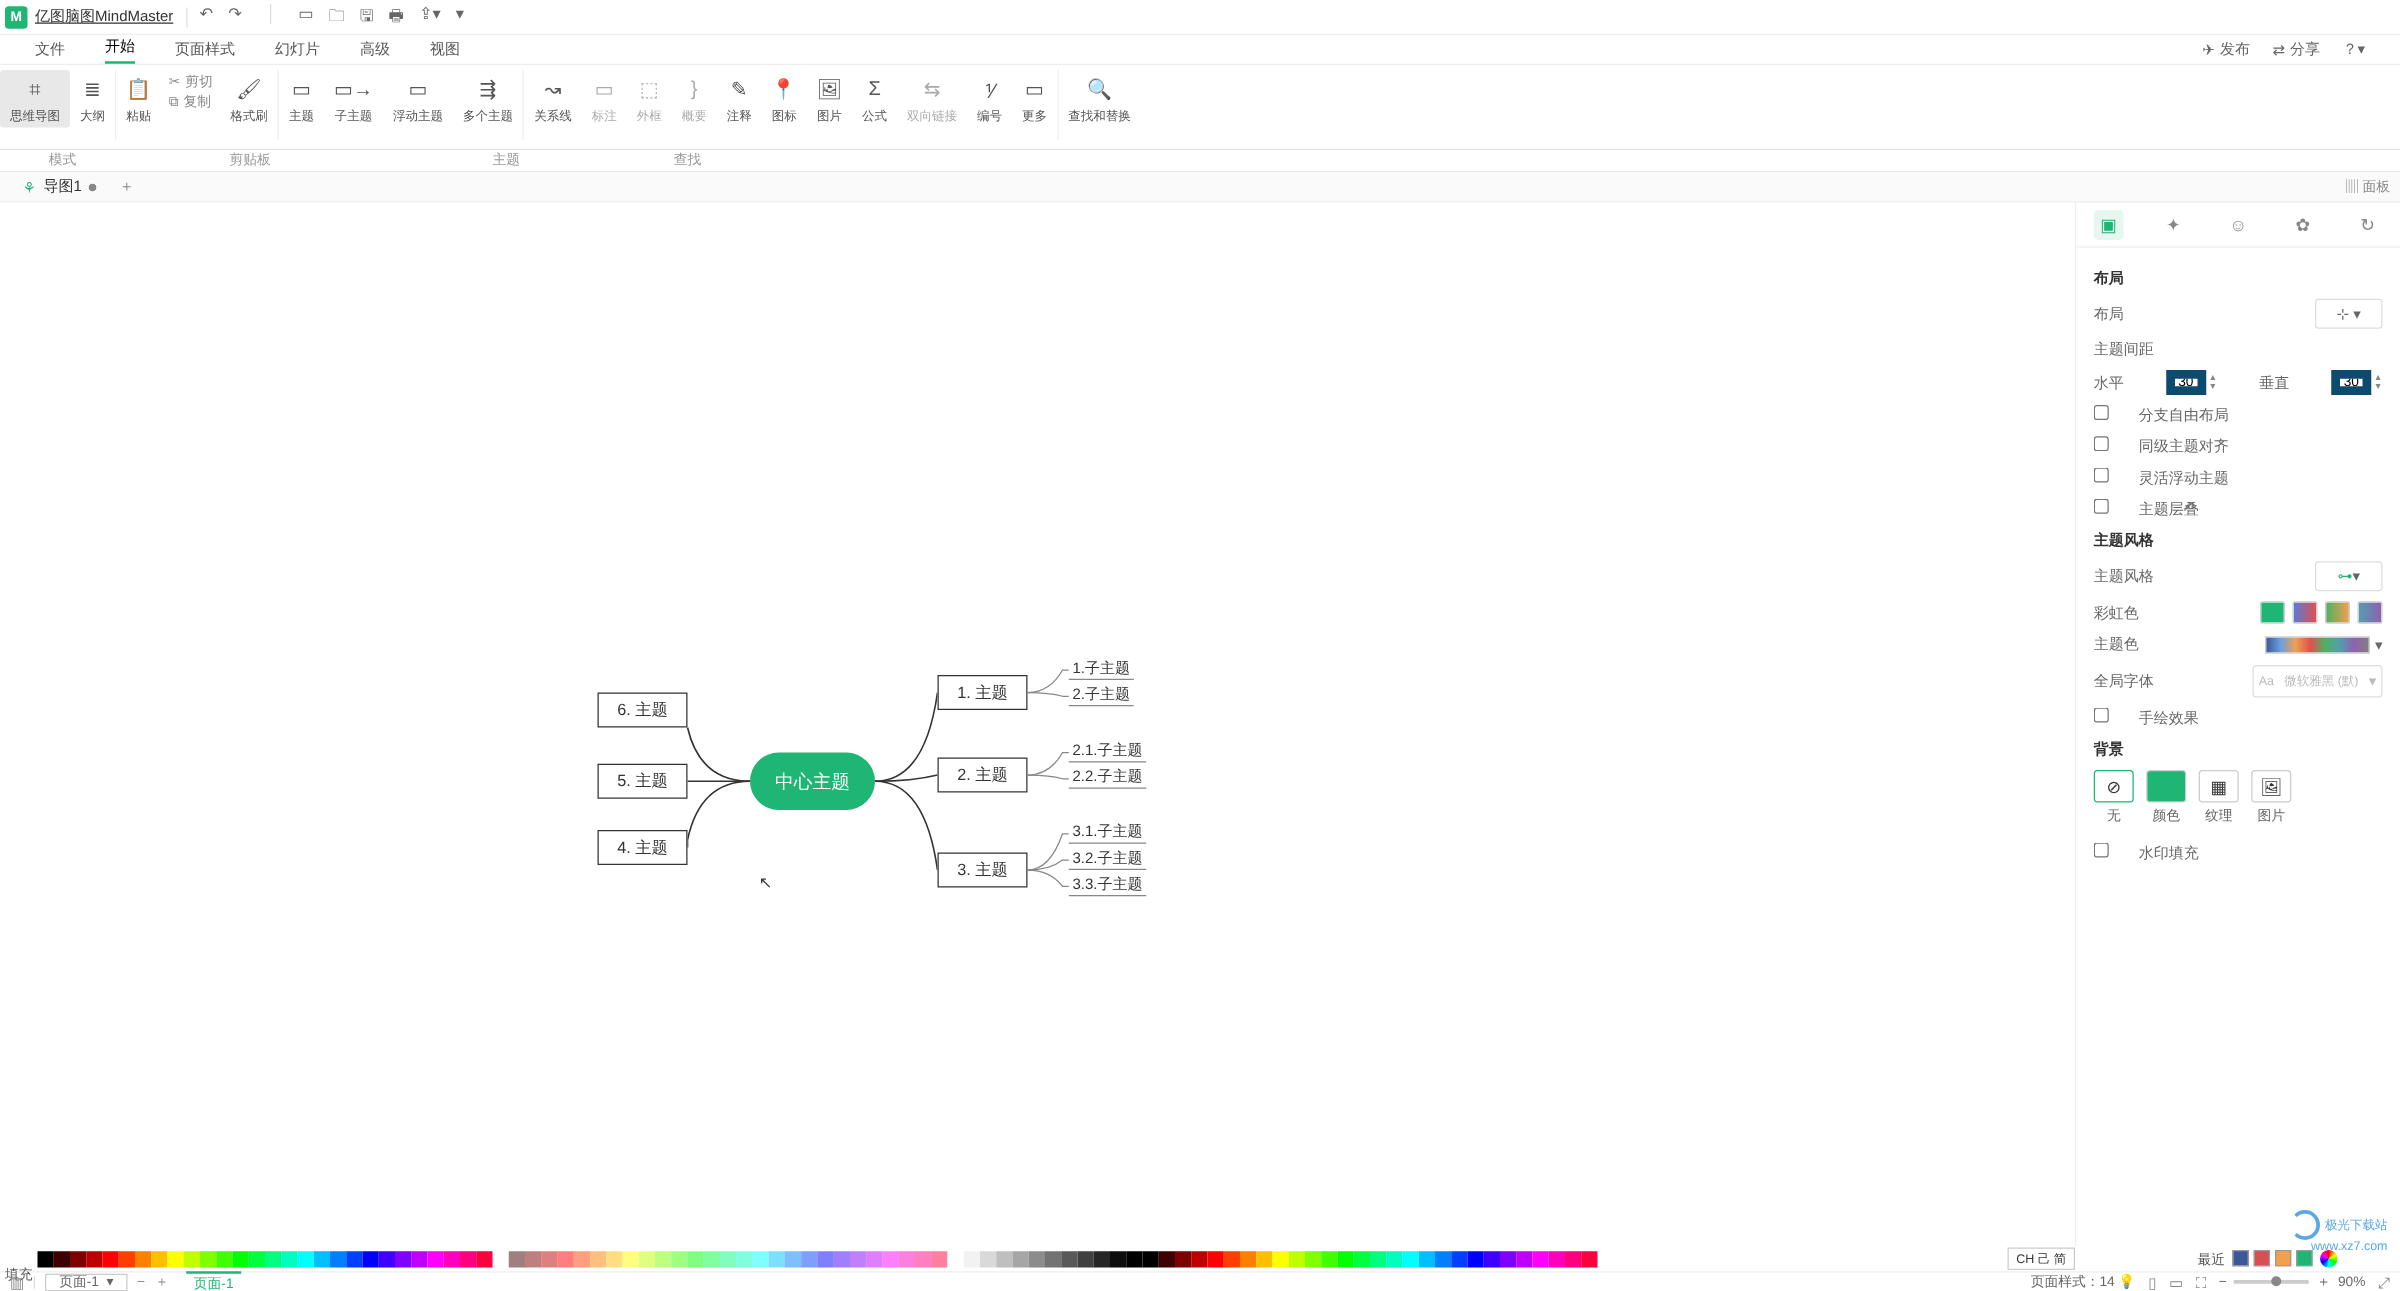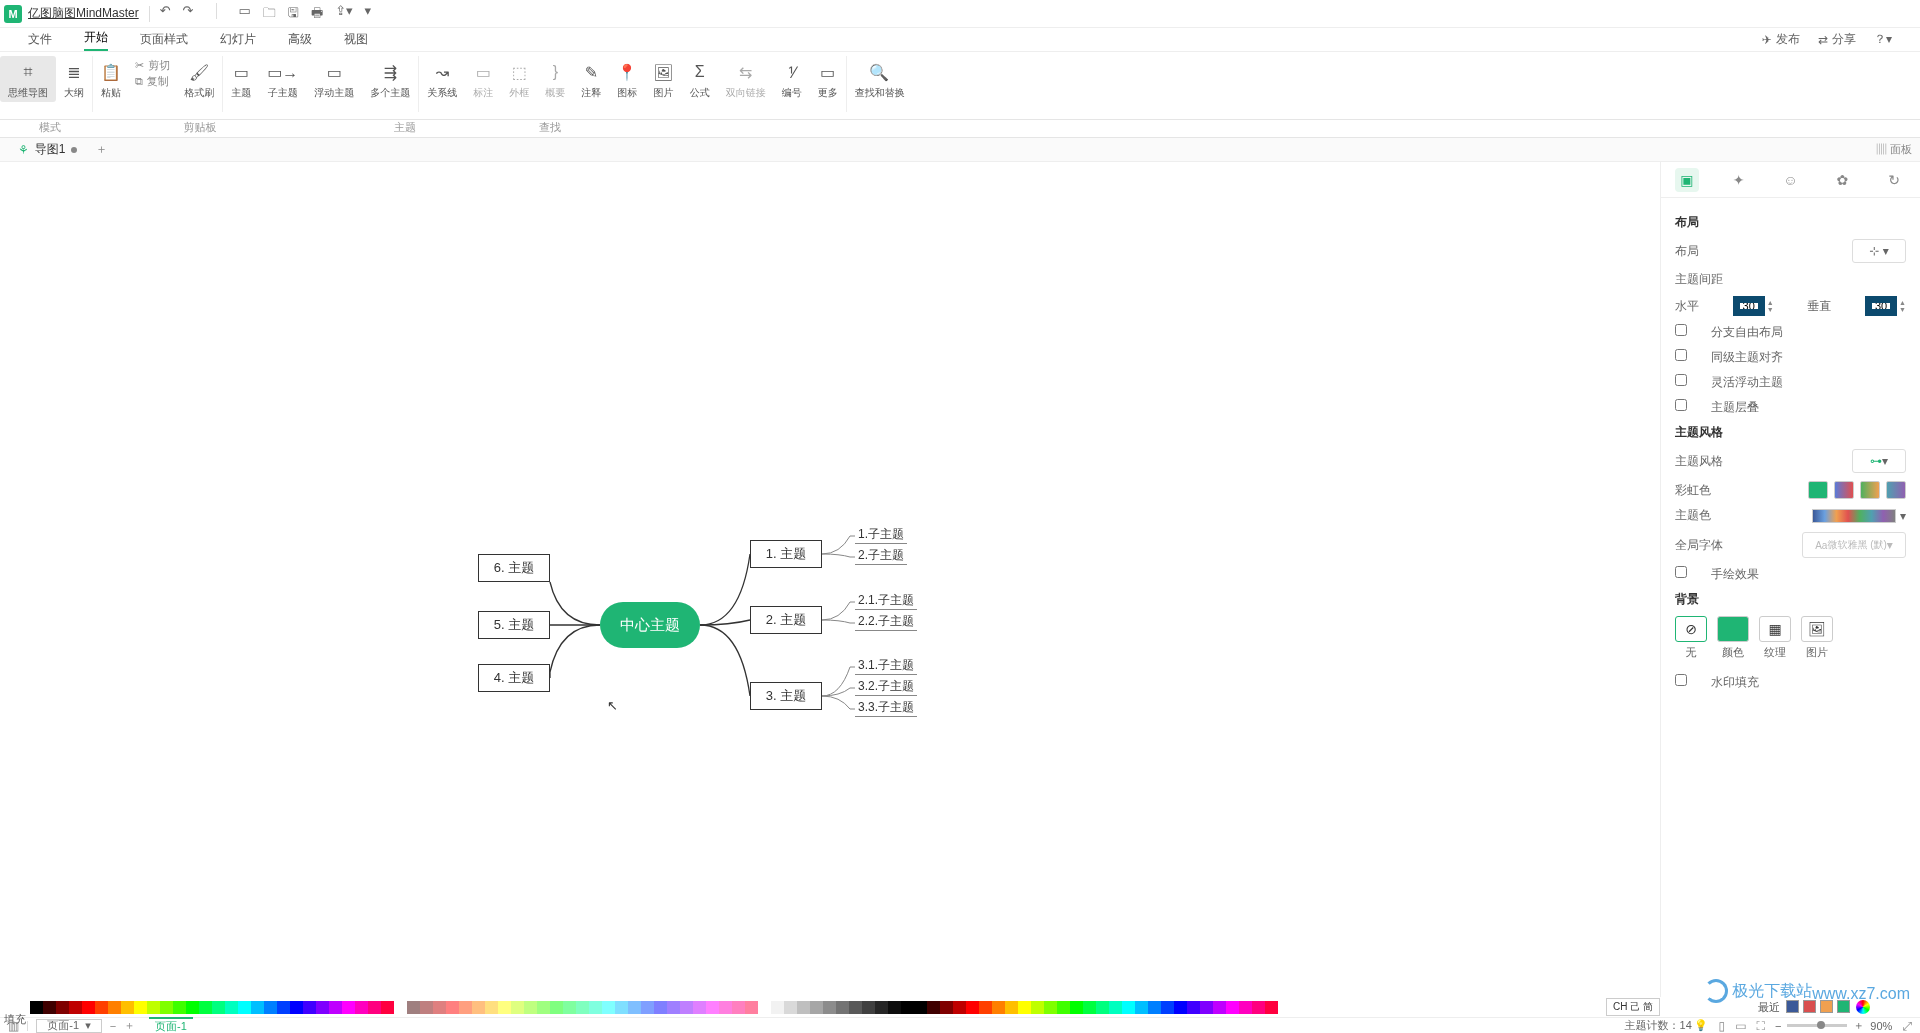--- a/index.html
+++ b/index.html
@@ -86,21 +86,21 @@
 .picker { width:14px; height:14px; border-radius:50%; background:conic-gradient(red,yellow,lime,cyan,blue,magenta,red); margin-left:4px;}
 
 
 .status-bar { height:16px; display:flex; align-items:center; padding:0 8px; font-size:11px; color:#666; border-top:1px solid #eee;}
 .status-bar .sp { width:1px; height:10px; background:#ddd; margin:0 8px; }
 .page-combo { border:1px solid #ccc; padding:0 10px; height:14px; display:flex; align-items:center; gap:6px;}
 .page-tab { margin-left:14px; color:#1fb574; border-top:2px solid #1fb574; padding:0 6px;}
 .status-right { margin-left:auto; display:flex; align-items:center; gap:10px; }
 .status-ico { color:#888; font-size:12px;}
 .zoom { display:flex; align-items:center; gap:6px; }
-.watermark { position:absolute; right:10px; bottom:30px; font-size:16px; color:#5aa8e0; display:flex; align-items:flex-end; }
+.watermark { position:absolute; right:10px; bottom:30px; font-size:10px; color:#5aa8e0; display:flex; flex-direction:column; align-items:flex-end; }
 .watermark .logo { width:24px; height:24px; border:3px solid #5aa8e0; border-radius:50%; border-left-color:transparent; }
 </style>
 </head>
 <body>
 
 <div class="title-bar">
   <div class="app-icon">M</div>
   <div class="app-title">亿图脑图MindMaster</div>
   <div class="title-sep"></div>
   <div class="qa-icons">
@@ -355,21 +355,21 @@
       </div>
       <div class="side-row">
           <span>主题色</span>
           <div style="display:flex;gap:4px;align-items:center">
             <div class="theme-strip"></div>
             <span>▾</span>
           </div>
         </div>
       <div class="side-row">
           <span>全局字体</span>
-          <div class="side-select" style="width:104px;color:#bbb;padding:12px 4px">
+          <div class="side-select" style="width:104px;color:#bbb;justify-content:space-between;padding:12px 4px">
             <span style="font-size:10px">Aa</span>
             <span style="font-size:10px">微软雅黑 (默)</span>
             <span>▾</span>
           </div>
         </div>
       <label class="chk-row">
           <input type="checkbox" style="">
           <span>手绘效果</span>
         </label>
 
@@ -518,21 +518,21 @@
   <span class="status-ico">▥</span>
   <div class="sp"></div>
   <div class="page-combo">
       <span>页面-1</span>
       <span>▾</span>
     </div>
   <span style="margin-left:8px;color:#888">−</span>
   <span style="margin-left:8px;color:#888">＋</span>
   <div class="page-tab">页面-1</div>
   <div class="status-right">
-    <span><span>主题计数：</span><span>14</span> <span style="color:#f5a623">💡</span></span>
+    <span><span>页面样式：</span><span>14</span> <span style="color:#f5a623">💡</span></span>
     <span class="status-ico">▯</span>
     <span class="status-ico">▭</span>
     <span class="status-ico">⛶</span>
     <div class="zoom">
       <span>−</span>
       <div style="width:60px;height:3px;background:#ccc;position:relative">
           <div style="position:absolute;left:50%;top:-3px;width:8px;height:8px;background:#888;border-radius:50%"></div>
         </div>
       <span>＋</span>
       <span>90%</span>

